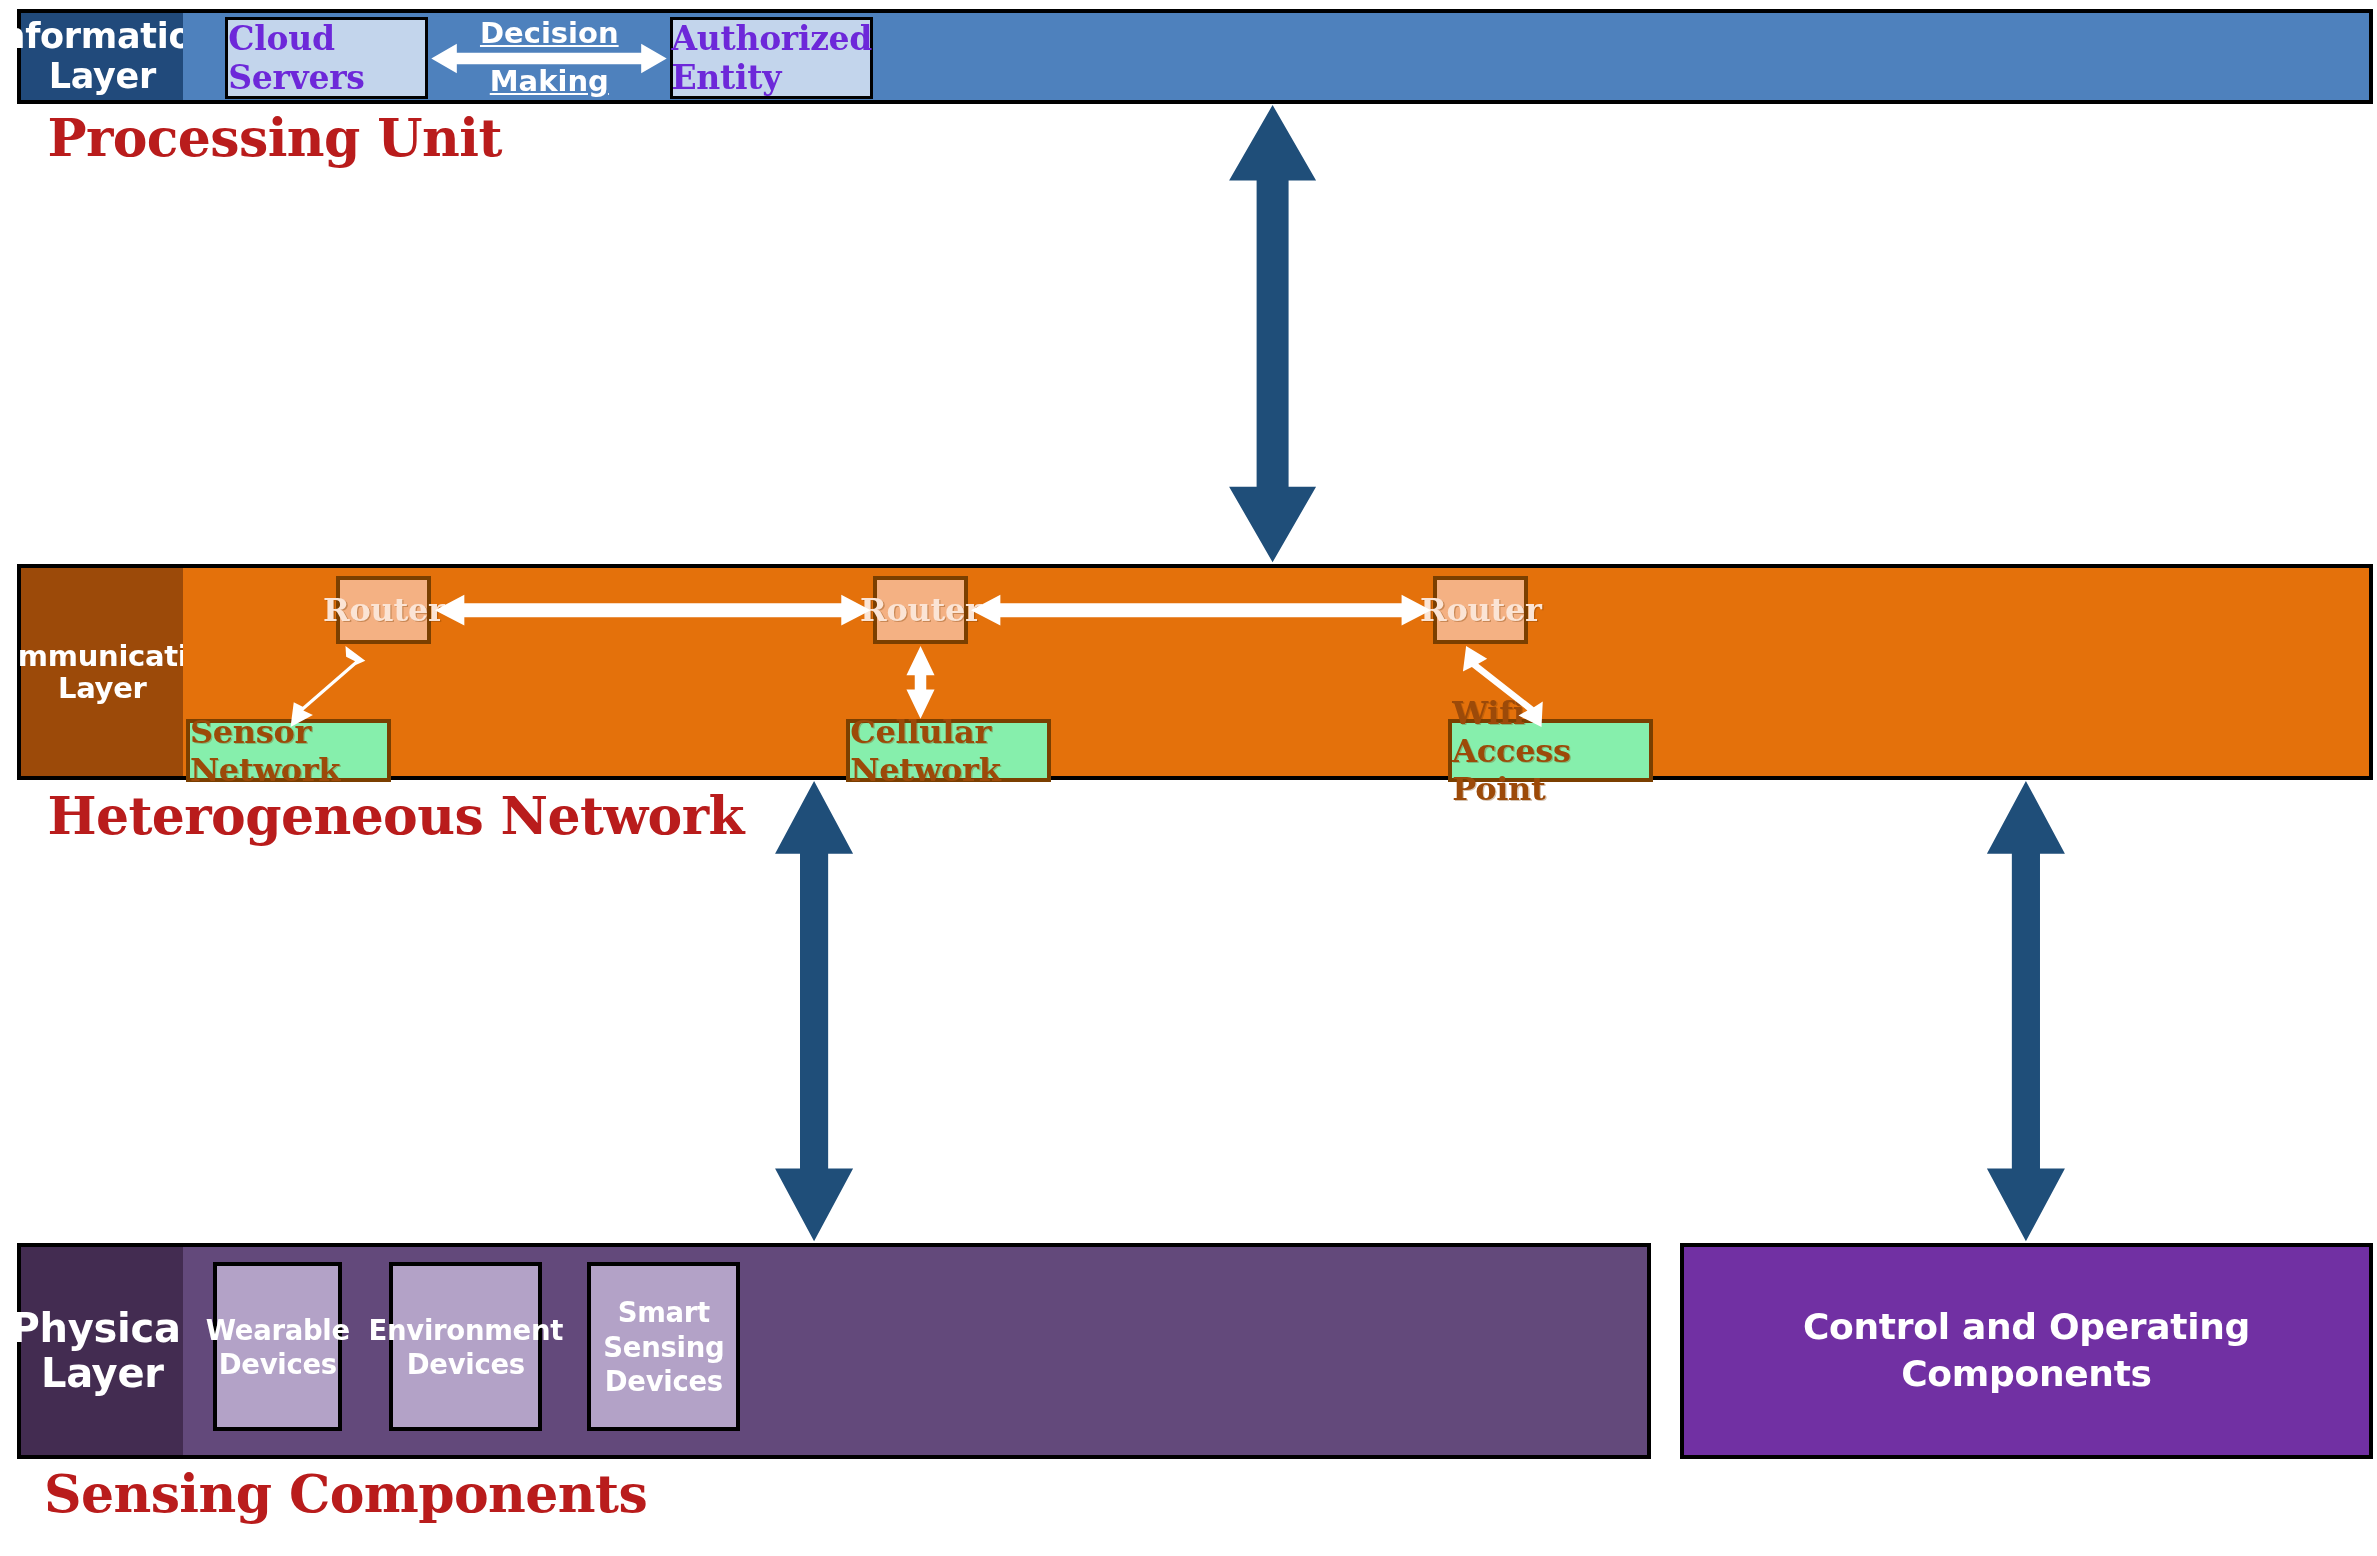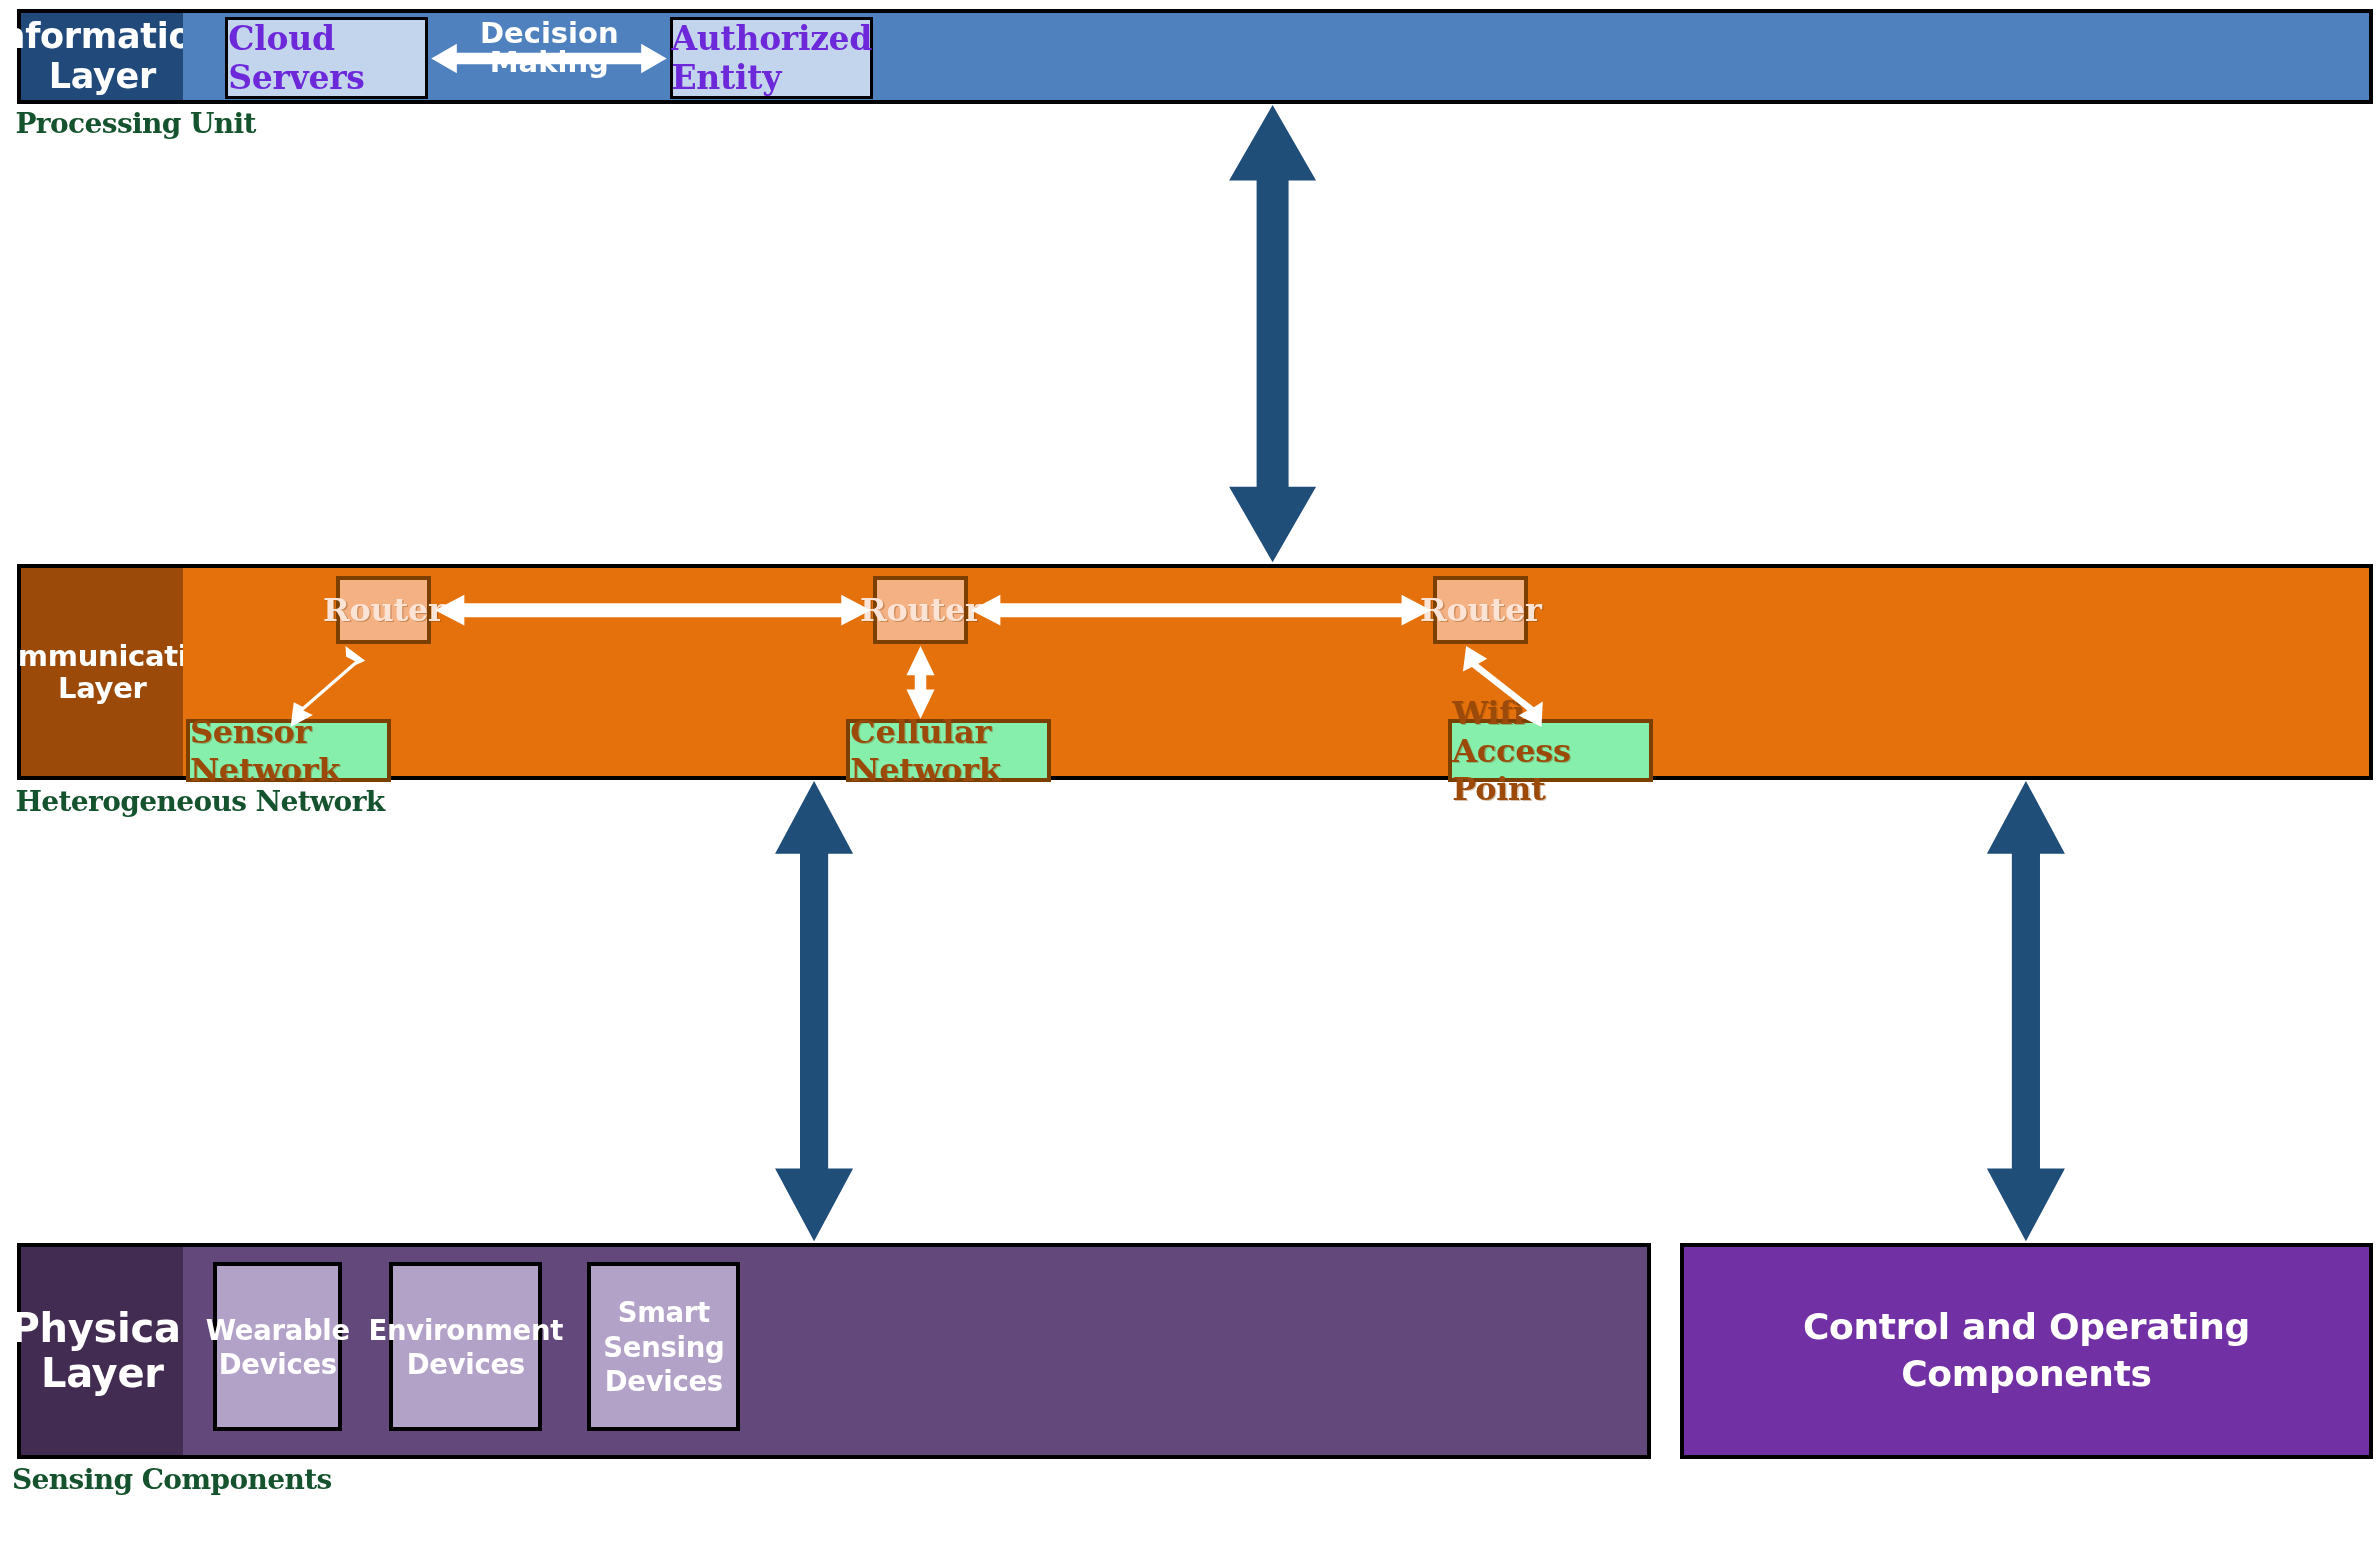--- a/index.html
+++ b/index.html
@@ -78,26 +78,28 @@
 
   #decision-making-label {
     position: absolute;
     left: 258px;
     top: 1.3px;
     width: 216px;
     height: 87px;
     display: flex;
     flex-direction: column;
     align-items: center;
+    justify-content: space-between;
     color: #ffffff;
     font-family: "DejaVu Sans", sans-serif;
     font-weight: bold;
     font-size: 29px;
     line-height: 1;
     pointer-events: none;
+    text-decoration: underline;
   }
   #decision-making-label .dm-line { display: block; }
   #decision-making-label .dm-top { padding-top: 5.1px; }
   #decision-making-label .dm-bot { padding-bottom: 5.1px; }
 
   
   #communication-layer { left: 17.3px; top: 564px; width: 2356px; height: 216px; }
   #communication-layer .band-title {
     width: 162px;
     background: #9C4A09;
@@ -191,26 +193,27 @@
     font-weight: bold;
     font-size: 36px;
     line-height: 1.3;
     text-align: center;
     letter-spacing: -0.3px;
   }
 
   
   .caption {
     position: absolute;
-    color: #14532d;
+    color: #b91c1c;
     font-family: "DejaVu Serif", serif;
     font-weight: bold;
-    font-size: 28px;
+    font-size: 52px;
     white-space: nowrap;
     letter-spacing: -0.6px;
+    margin-left: 32px;
   }
   #caption-processing-unit     { left: 15.4px; top: 107px; }
   #caption-heterogeneous-network { left: 15.4px; top: 785px; }
   #caption-sensing-components  { left: 12px; top: 1463px; }
 
   
   #connectors {
     position: absolute;
     left: 0; top: 0;
     width: 2377px;

